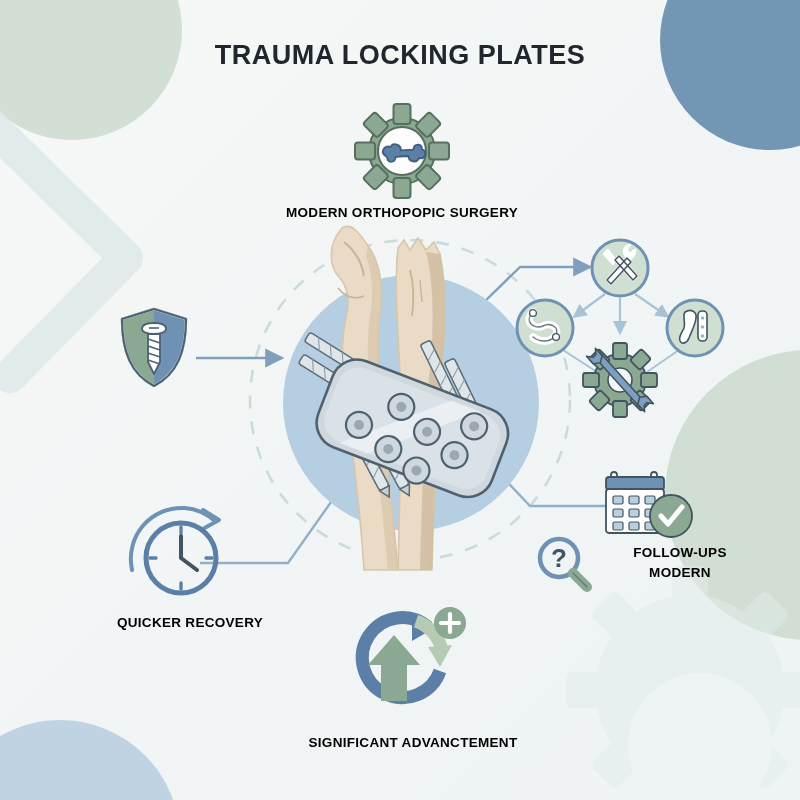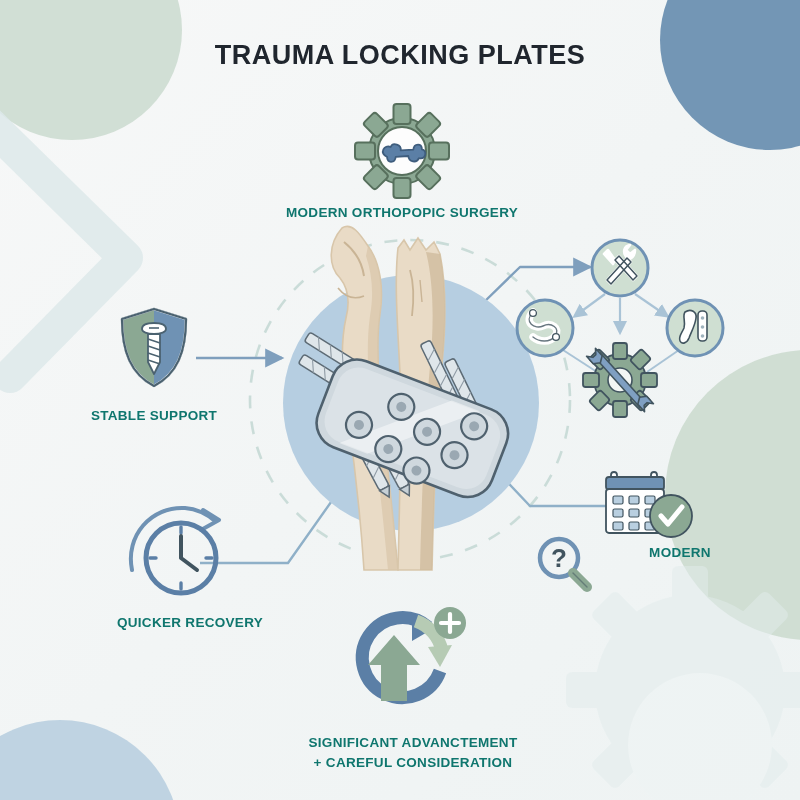--- a/index.html
+++ b/index.html
@@ -12,21 +12,21 @@
   #stage{position:absolute;inset:0;width:800px;height:800px;overflow:hidden;}
 
   .bg-layer{position:absolute;inset:0;pointer-events:none;}
 
   .title{
     position:absolute;left:0;top:40px;width:800px;text-align:center;
     font-size:27px;font-weight:bold;letter-spacing:0.5px;color:#20262e;
   }
 
   .label{
-    position:absolute;text-align:center;color:#0f766e;
+    position:absolute;text-align:center;color:#000000;
     font-size:13.5px;font-weight:bold;letter-spacing:0.3px;line-height:1.42;
   }
 
   .node{position:absolute;}
   svg{display:block;overflow:visible;}
 </style>
 </head>
 <body>
 
 <div id="stage">
@@ -231,21 +231,20 @@
       <path d="M37 3 L69 13 C69 46 60 68 37 80 C14 68 5 46 5 13 Z" fill="none" stroke="#4b6270" stroke-width="2.2" stroke-linejoin="round"></path>
       <g>
         <path d="M25 23 C25 19 30 17 37 17 C44 17 49 19 49 23 C49 26 44 28 37 28
                  C30 28 25 26 25 23 Z" fill="#ffffff" stroke="#4b6270" stroke-width="1.8"></path>
         <path d="M31 28 L31 56 L37 68 L43 56 L43 28 Z" fill="#ffffff" stroke="#4b6270" stroke-width="1.8" stroke-linejoin="round"></path>
         <path d="M31 33 L43 37 M31 40 L43 44 M31 47 L43 51 M31 54 L43 58" stroke="#4b6270" stroke-width="1.4" fill="none"></path>
         <path d="M32 22 L42 22" stroke="#4b6270" stroke-width="1.6"></path>
       </g>
     </svg>
   </div>
-  <div class="label" style="left:64px;top:406px;width:180px;">STABLE SUPPORT</div>
 
   <div class="node" style="left:505px;top:232px;">
     <svg width="220" height="180" viewBox="0 0 220 180">
       <defs>
         <marker id="miniArrow" markerWidth="8" markerHeight="8" refX="5" refY="3.2" orient="auto" markerUnits="strokeWidth">
           <path d="M0,0 L6.5,3.2 L0,6.4 z" fill="#a9c3d6"></path>
         </marker>
       </defs>
 
       <path d="M100 62 L 70 84" fill="none" stroke="#a9c3d6" stroke-width="2.2" marker-end="url(#miniArrow)"></path>
@@ -337,20 +336,21 @@
   <div class="node" style="left:533px;top:533px;">
     <svg width="62" height="62" viewBox="0 0 62 62">
       <circle cx="26" cy="25" r="19" fill="none" stroke="#6f92b4" stroke-width="4.5"></circle>
       <text x="26" y="34" text-anchor="middle" font-family="'Liberation Sans',sans-serif" font-size="26" font-weight="bold" fill="#41545f">?</text>
       <path d="M40 40 L54 54" stroke="#8ba893" stroke-width="10" stroke-linecap="round"></path>
       <path d="M40 40 L54 54" stroke="#41545f" stroke-width="1.4" stroke-linecap="round" opacity="0.5"></path>
     </svg>
   </div>
 
   <div class="label" style="left:590px;top:543px;width:180px;line-height:1.45;">
+    <div>FOLLOW-UPS</div>
     <div>MODERN</div>
   </div>
 
   <div class="node" style="left:125px;top:500px;">
     <svg width="110" height="100" viewBox="0 0 110 100">
       <path d="M7 70 C0 36 26 6 60 8 C72 9 82 14 90 21" fill="none" stroke="#6f92b4" stroke-width="4" stroke-linecap="round"></path>
       <path d="M78 10 L94 20 L76 30" fill="none" stroke="#6f92b4" stroke-width="4" stroke-linecap="round" stroke-linejoin="round"></path>
       <circle cx="56" cy="58" r="35" fill="none" stroke="#5b7fa6" stroke-width="5"></circle>
       <g stroke="#5b7fa6" stroke-width="3.4" stroke-linecap="round">
         <path d="M56 27 L56 33"></path>
@@ -373,16 +373,15 @@
       <path d="M112 40 L100 62 L88 42 Z" fill="#b6cbb4"></path>
 
       <path d="M54 30 L80 60 L67 60 L67 96 L41 96 L41 60 L28 60 Z" fill="#8ba893"></path>
 
       <circle cx="110" cy="18" r="16" fill="#8ba893"></circle>
       <path d="M110 9 L110 27 M101 18 L119 18" stroke="#ffffff" stroke-width="4.2" stroke-linecap="round"></path>
     </svg>
   </div>
   <div class="label" style="left:243px;top:733px;width:340px;line-height:1.5;">
     <div>SIGNIFICANT ADVANCTEMENT</div>
-    <div>+ CAREFUL CONSIDERATION</div>
   </div>
 
 </div>
 
 </body></html>

